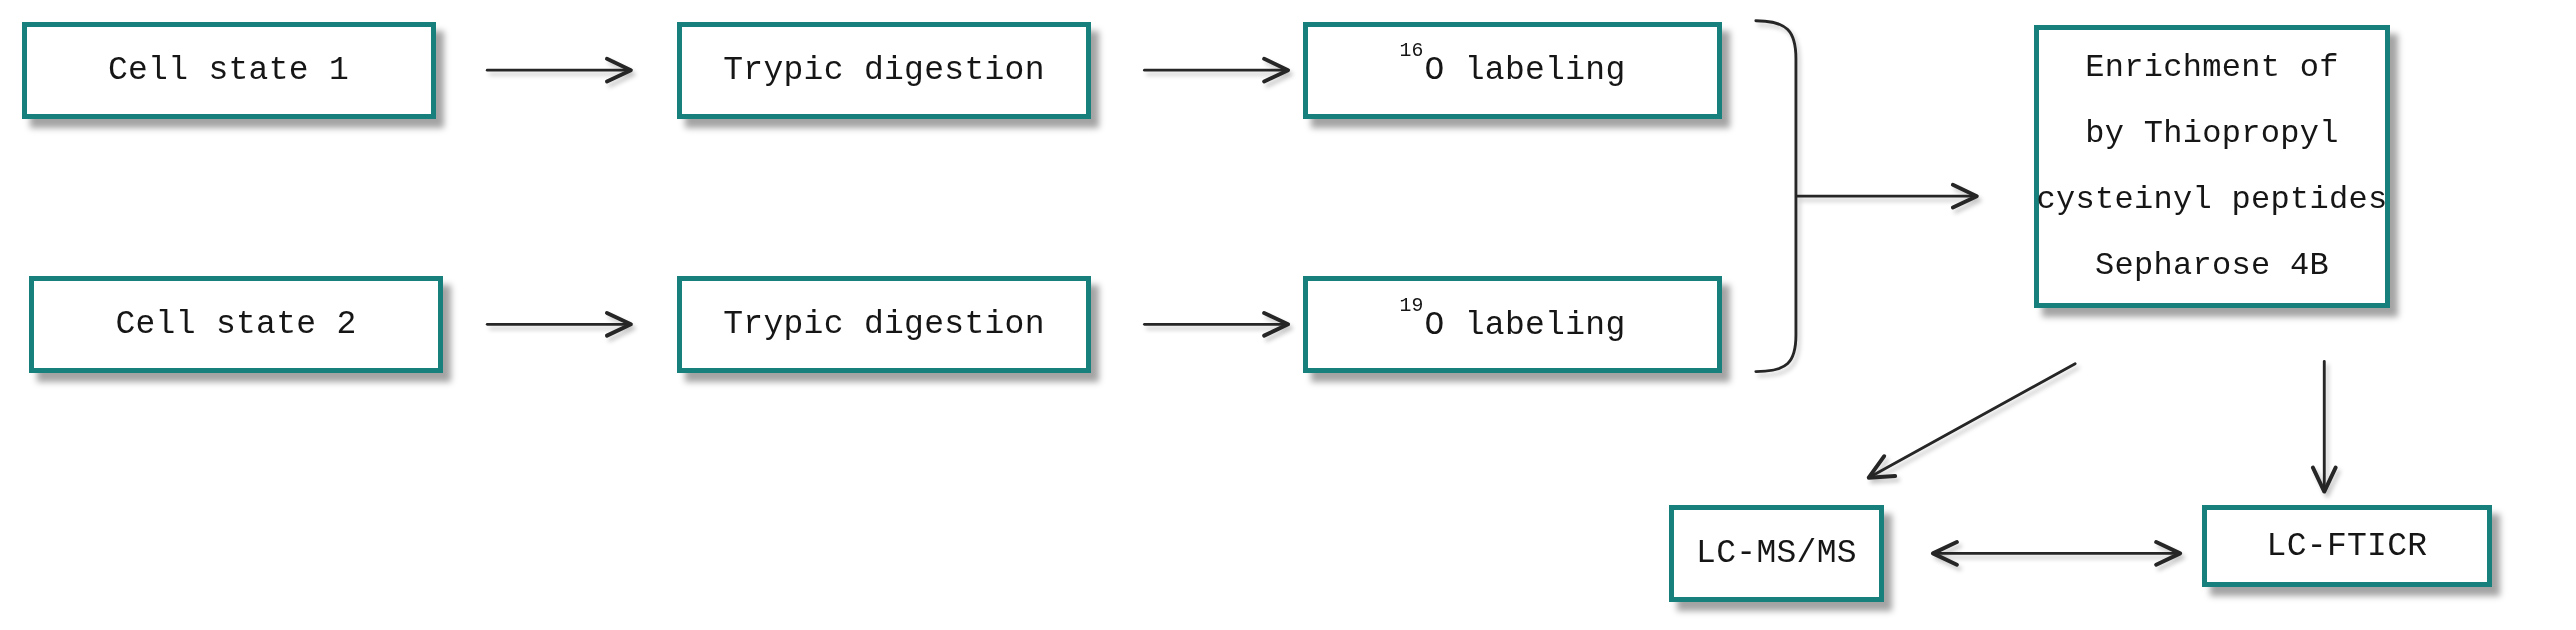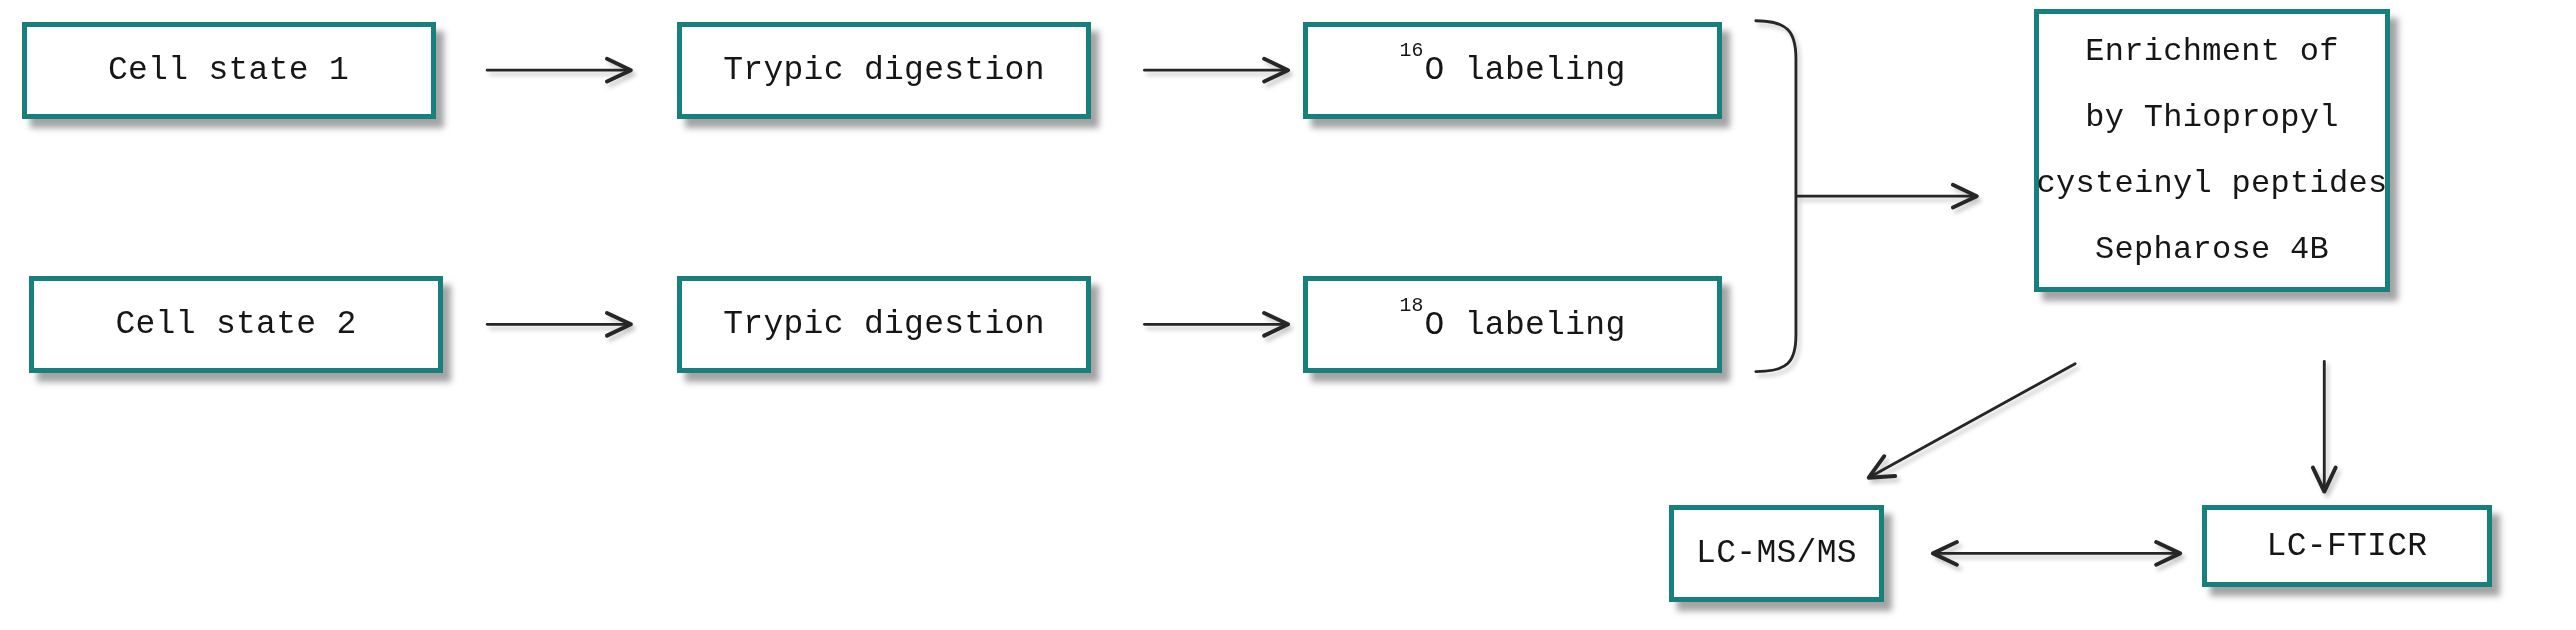--- a/index.html
+++ b/index.html
@@ -64,24 +64,24 @@
 
   <div class="node" style="left:29px;top:276px;width:414px;height:97px;align-items:center;">
     <span class="lbl">Cell state 2</span>
   </div>
 
   <div class="node" style="left:677px;top:276px;width:414px;height:97px;">
     <span class="lbl">Trypic digestion</span>
   </div>
 
   <div class="node" style="left:1303px;top:276px;width:419px;height:97px;">
-    <span class="lbl"><sup class="iso">18</sup><span>O labeling</span></span>
+    <span class="lbl"><sup class="iso">19</sup><span>O labeling</span></span>
   </div>
 
-  <div class="node enrich" style="left:2034px;top:9px;width:356px;height:283px;">
+  <div class="node enrich" style="left:2034px;top:25px;width:356px;height:283px;">
     <div class="line">Enrichment of</div>
     <div class="line">by Thiopropyl</div>
     <div class="line">cysteinyl peptides</div>
     <div class="line">Sepharose 4B</div>
   </div>
 
   <div class="node" style="left:1669px;top:505px;width:215px;height:97px;">
     <span class="lbl">LC-MS/MS</span>
   </div>
 

